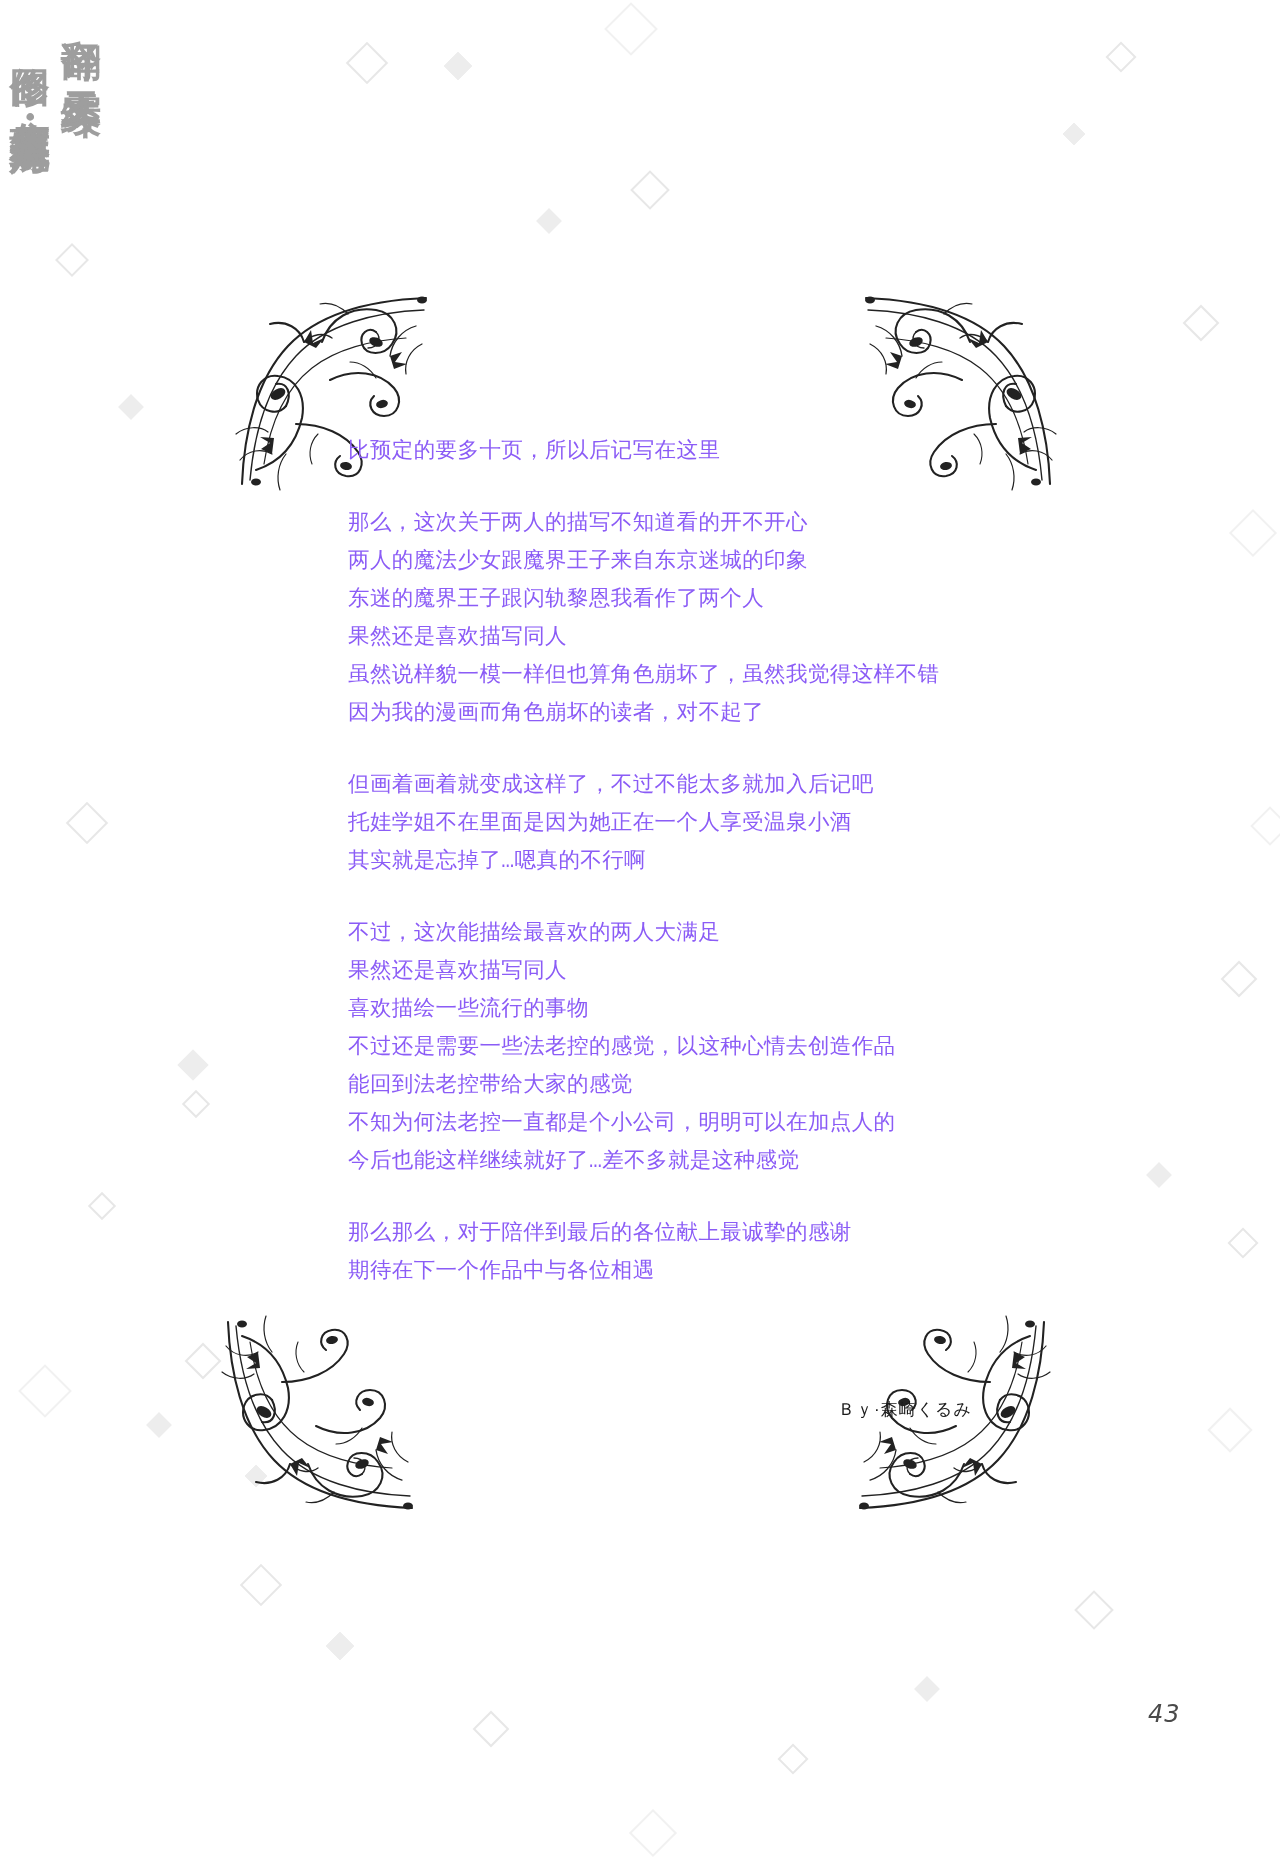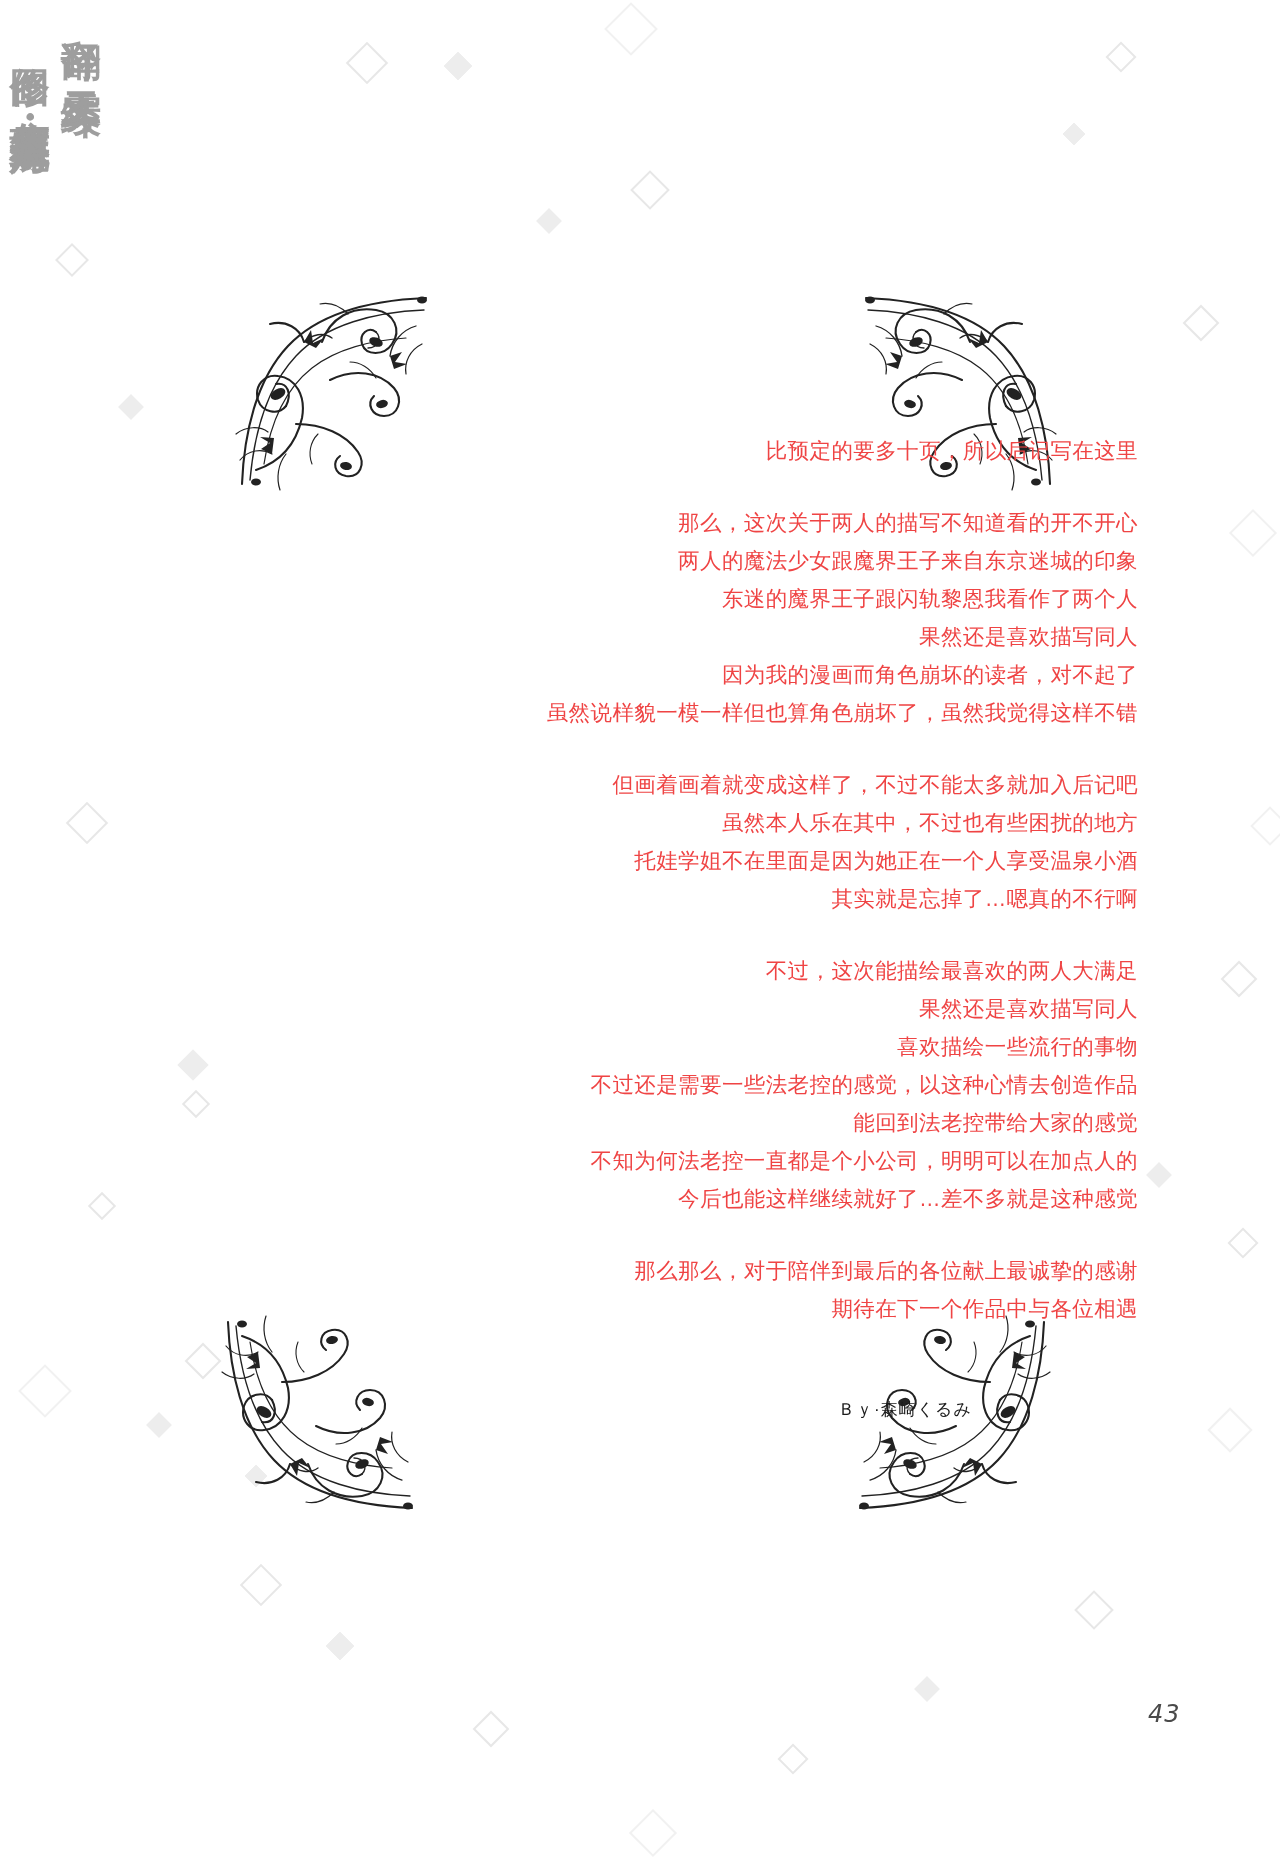--- a/index.html
+++ b/index.html
@@ -73,26 +73,25 @@
   .orn-tr { top: 284px; left: 856px; transform: scaleX(-1); }
   .orn-bl { top: 1302px; left: 212px; transform: scaleY(-1); }
   .orn-br { top: 1302px; left: 850px; transform: scale(-1,-1); }
 
   
   .afterword {
     position: absolute;
     top: 432px;
     left: 348px;
     width: 790px;
-    color: #ef4444;
-    font-family: Liberation Sans, sans-serif;
+    color: #8b5cf6;
+    font-family: Liberation Mono, monospace;
     font-size: 21.5px;
     line-height: 38px;
     letter-spacing: 0.4px;
-    text-align: right;
   }
   .afterword p {
     margin: 0 0 34px 0;
   }
   .afterword p:last-child { margin-bottom: 0; }
   .afterword .line { display: block; white-space: nowrap; }
 
   
   .signature {
     position: absolute;
@@ -311,26 +310,25 @@
 
   <div class="afterword" id="afterword-body">
       <p>
         <span class="line">比预定的要多十页，所以后记写在这里</span>
       </p>
       <p>
         <span class="line">那么，这次关于两人的描写不知道看的开不开心</span>
         <span class="line">两人的魔法少女跟魔界王子来自东京迷城的印象</span>
         <span class="line">东迷的魔界王子跟闪轨黎恩我看作了两个人</span>
         <span class="line">果然还是喜欢描写同人</span>
+        <span class="line">虽然说样貌一模一样但也算角色崩坏了，虽然我觉得这样不错</span>
         <span class="line">因为我的漫画而角色崩坏的读者，对不起了</span>
-        <span class="line">虽然说样貌一模一样但也算角色崩坏了，虽然我觉得这样不错</span>
       </p>
       <p>
         <span class="line">但画着画着就变成这样了，不过不能太多就加入后记吧</span>
-        <span class="line">虽然本人乐在其中，不过也有些困扰的地方</span>
         <span class="line">托娃学姐不在里面是因为她正在一个人享受温泉小酒</span>
         <span class="line">其实就是忘掉了…嗯真的不行啊</span>
       </p>
       <p>
         <span class="line">不过，这次能描绘最喜欢的两人大满足</span>
         <span class="line">果然还是喜欢描写同人</span>
         <span class="line">喜欢描绘一些流行的事物</span>
         <span class="line">不过还是需要一些法老控的感觉，以这种心情去创造作品</span>
         <span class="line">能回到法老控带给大家的感觉</span>
         <span class="line">不知为何法老控一直都是个小公司，明明可以在加点人的</span>

